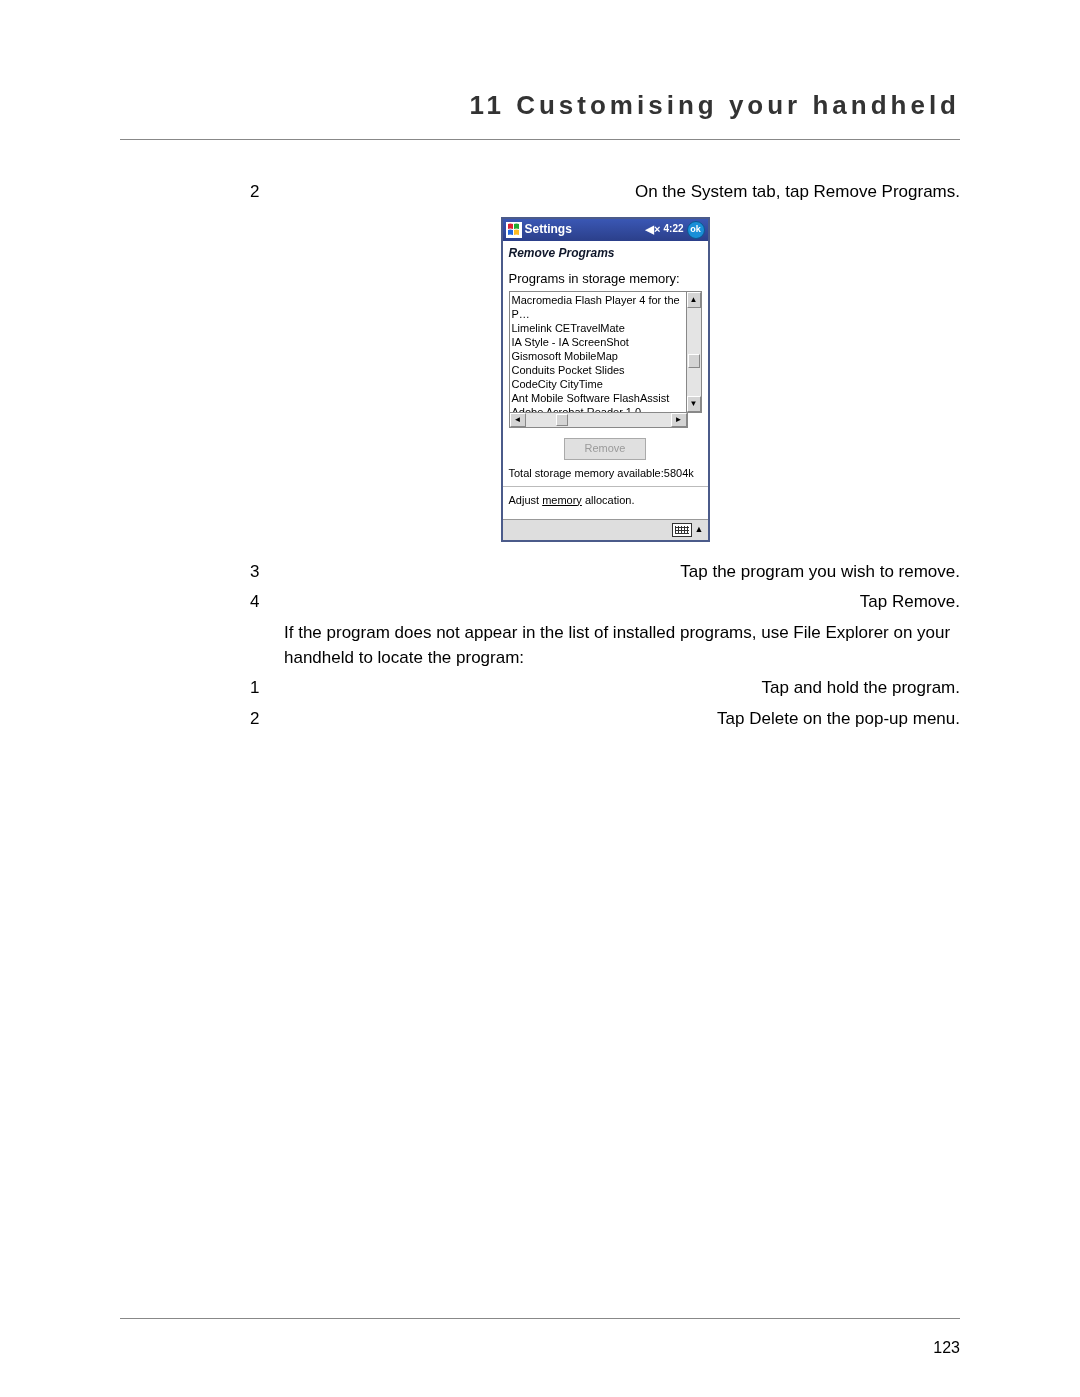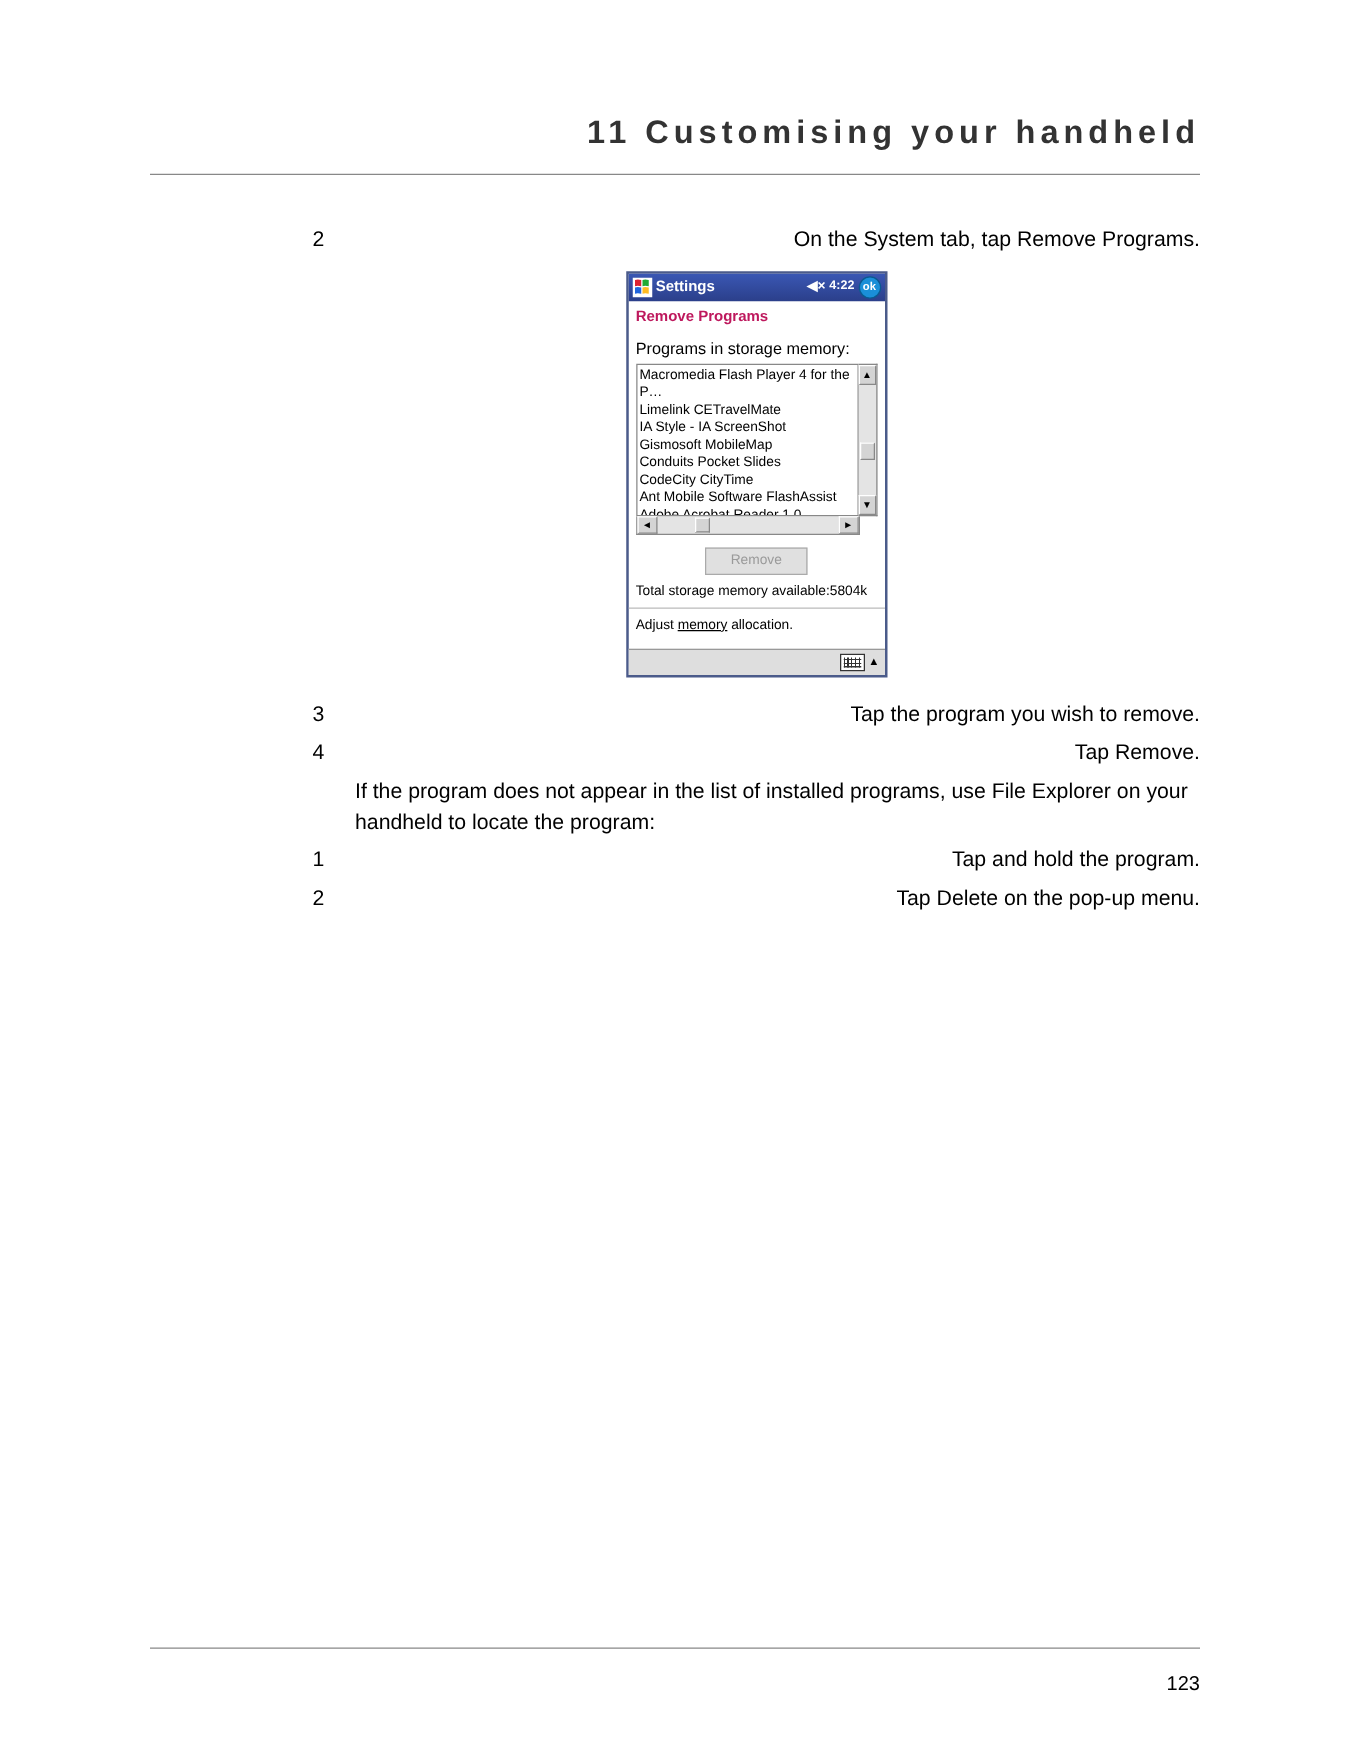--- a/index.html
+++ b/index.html
@@ -17,21 +17,21 @@
   .indent{margin-left:34px;margin-bottom:6px;margin-top:6px;}
   
   .device{width:205px;margin:12px auto 18px auto;border:2px solid #4b5b8a;font-family:Tahoma,Arial,sans-serif;font-size:11px;color:#000;background:#fff;}
   .titlebar{background:linear-gradient(#3a57b4,#2b3f8a);color:#fff;height:22px;display:flex;align-items:center;padding:0 3px;}
   .winflag{width:16px;height:16px;margin-right:3px;display:inline-block;}
   .tb-title{font-weight:bold;flex:1;font-size:12px;display:flex;align-items:center;}
   .tb-right{display:flex;align-items:center;gap:3px;font-size:10px;font-weight:bold;}
   .spk{font-size:11px;}
   .ok{width:16px;height:16px;border-radius:50%;background:#1a8fd8;color:#fff;display:flex;align-items:center;justify-content:center;font-size:9px;font-weight:bold;border:1px solid #0a5a90;}
   .panel{padding:4px 6px 6px 6px;}
-  .rp-title{color:#be185d;font-weight:bold;font-size:12px;padding:4px 6px 2px 6px;}
+  .rp-title{color:#0f172a;font-weight:bold;font-size:12px;padding:4px 6px 2px 6px;font-style:italic;}
   .lab{font-size:13px;margin:2px 0 2px 0;}
   .listwrap{display:flex;}
   .listbox{border:1px solid #888;height:118px;overflow:hidden;flex:1;background:#fff;padding:1px 2px;line-height:14px;font-size:11px;}
   .vscroll{width:14px;border:1px solid #888;border-left:none;display:flex;flex-direction:column;background:#e4e4e4;}
   .sbtn{height:14px;background:#d4d4d4;border:1px solid #fff;border-right-color:#888;border-bottom-color:#888;display:flex;align-items:center;justify-content:center;font-size:8px;color:#000;}
   .strack{flex:1;position:relative;}
   .sthumb{position:absolute;left:1px;right:1px;top:46px;height:12px;background:#d4d4d4;border:1px solid #fff;border-right-color:#888;border-bottom-color:#888;}
   .hscroll{height:14px;display:flex;border:1px solid #888;border-top:none;background:#e4e4e4;margin-right:14px;}
   .hsbtn{width:14px;background:#d4d4d4;border:1px solid #fff;border-right-color:#888;border-bottom-color:#888;display:flex;align-items:center;justify-content:center;font-size:8px;}
   .hstrack{flex:1;position:relative;}

